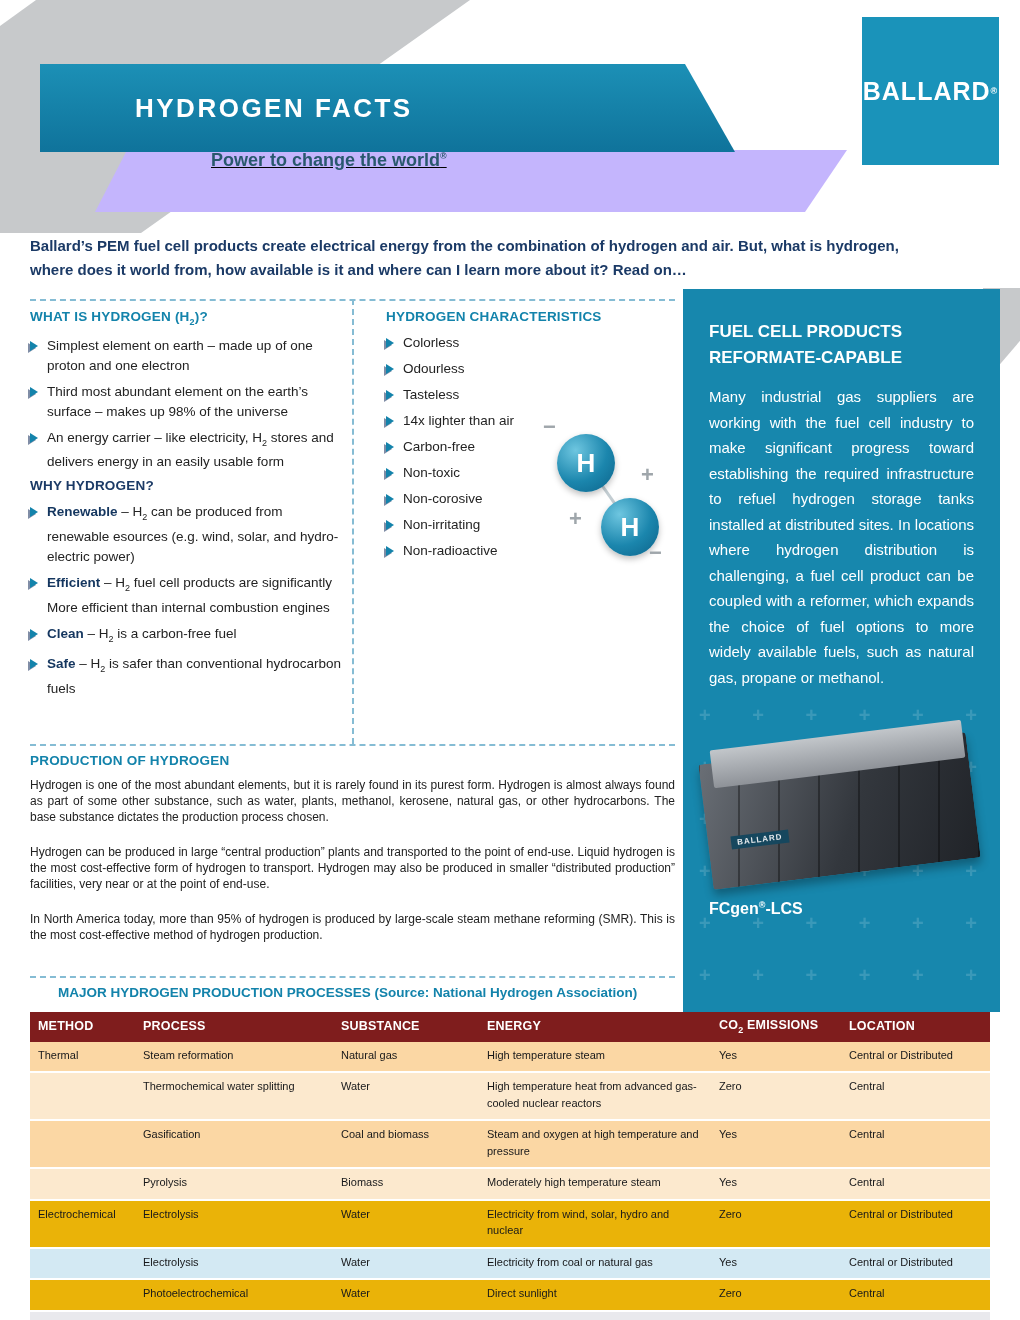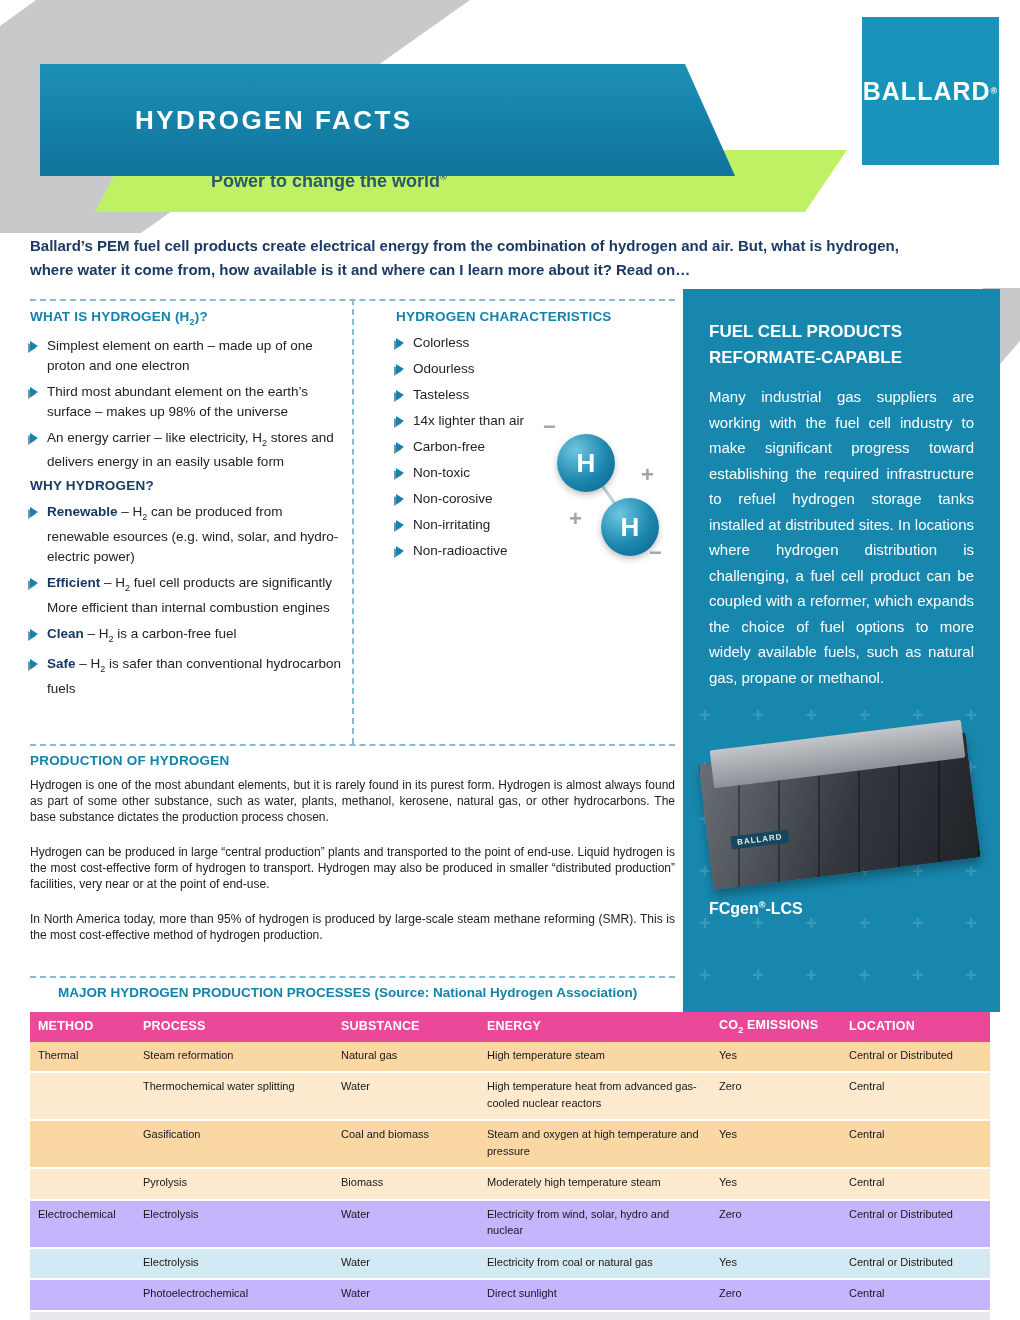--- a/index.html
+++ b/index.html
@@ -10,27 +10,27 @@
   sub { font-size:9px; }
   sup { font-size:9px; }
   .b { font-weight:700; color:#14365f; }
 
   
   .shape-gray-main{
     position:absolute; left:0; top:0; width:470px; height:233px; background:#c7c9cb;
     clip-path:polygon(36px 0, 100% 0, 30% 100%, 0 100%, 0 26px); z-index:0;
   }
   .tag-strip{
-    position:absolute; left:95px; top:150px; width:752px; height:62px; background:#bef264;
+    position:absolute; left:95px; top:150px; width:752px; height:62px; background:#c4b5fd;
     clip-path:polygon(32px 0, 100% 0, calc(100% - 42px) 100%, 0 100%); z-index:1;
-    display:flex; align-items:center;
+    display:flex; align-items:flex-start;text-decoration:underline;
   }
   .tagline{ padding-left:116px; font-size:18px; font-weight:700; color:#29586d; }
   .banner{
-    position:absolute; left:40px; top:64px; width:695px; height:112px;
+    position:absolute; left:40px; top:64px; width:695px; height:88px;
     background:linear-gradient(180deg,#1c90b6,#0f739b);
     clip-path:polygon(0 0, 645px 0, 695px 100%, 0 100%);
     display:flex; align-items:center; z-index:2;
   }
   .banner-title{ padding-left:95px; color:#ffffff; font-size:26px; font-weight:700; letter-spacing:2.5px; }
   .logo{
     position:absolute; left:862px; top:17px; width:137px; height:148px; background:#1a93ba;
     display:flex; align-items:center; justify-content:center; z-index:2;
     color:#fff; font-size:25px; font-weight:800; letter-spacing:1px;
   }
@@ -46,21 +46,21 @@
   .dash-h1{ left:30px; top:299px; width:645px; }
   .dash-h2{ left:30px; top:744px; width:645px; }
   .dash-h3{ left:30px; top:976px; width:645px; }
   .dash-v{ position:absolute; left:352px; top:299px; height:445px; width:0; border-left:2px dashed #85bcd4; z-index:1; }
 
   
   h3.sec{ font-size:13.5px; font-weight:700; letter-spacing:.2px; margin-bottom:9px; }
   .teal{ color:#1383ab; }
   .navy{ color:#1b3a66; }
   .col-left{ position:absolute; left:30px; top:309px; width:316px; z-index:1; }
-  .col-mid{ position:absolute; left:396px; top:309px; width:268px; z-index:1; }
+  .col-mid{ position:absolute; left:386px; top:309px; width:268px; z-index:1; }
   ul.blist{ list-style:none; }
   ul.blist li{ display:flex; gap:9px; margin-bottom:6px; font-size:13.5px; line-height:20px; color:#232323; }
   .arrow{
     flex:0 0 auto; width:0; height:0;
     border-left:8px solid #1383ab; border-top:5px solid transparent; border-bottom:5px solid transparent;
     margin-top:5px; filter:drop-shadow(-2px 2px 0 rgba(23,48,92,.55));
   }
   .why-title{ margin-top:0; }
 
   
@@ -114,51 +114,51 @@
   
   .production{ position:absolute; left:30px; top:753px; width:645px; z-index:1; }
   .production p{ font-size:12px; line-height:16px; color:#222; text-align:justify; margin-bottom:19px; }
   .production p:last-child{ margin-bottom:0; }
 
   .table-title{ position:absolute; left:30px; top:985px; width:700px; font-size:13.5px; font-weight:700; color:#1383ab; z-index:1;margin-left:28px; }
 
   
   table.tbl{ position:absolute; left:30px; top:1012px; width:960px; border-collapse:collapse; z-index:1; }
   .tbl th{
-    background:#ec4899; color:#fff; text-align:left; font-size:12.5px; font-weight:700;
+    background:#7f1d1d; color:#fff; text-align:left; font-size:12.5px; font-weight:700;
     padding:6px 8px 7px; letter-spacing:.2px;
   }
   .tbl td{
     font-size:11px; line-height:16.5px; padding:5px 8px 8px; vertical-align:top;
     color:#17181a; border-bottom:2.5px solid #ffffff;
   }
   .tone-peach td{ background:#fbd7a4; }
   .tone-peach-light td{ background:#fce9ce; }
-  .tone-blue td{ background:#c4b5fd; }
+  .tone-blue td{ background:#eab308; }
   .tone-blue-light td{ background:#d3e9f3; }
   .tone-gray td{ background:#e9e9ed; }
 </style>
 </head>
 <body>
 
 <div class="page">
 
   <div class="shape-gray-main"></div>
   <div class="tag-strip">
     <div class="tagline"><span>Power to change the world</span><sup>®</sup></div>
   </div>
   <div class="banner">
     <div class="banner-title">HYDROGEN FACTS</div>
   </div>
   <div class="logo">
       <span>BALLARD</span>
       <sup>®</sup>
     </div>
 
-  <p class="intro">Ballard’s PEM fuel cell products create electrical energy from the combination of hydrogen and air. But, what is hydrogen, where water it come from, how available is it and where can I learn more about it? Read on…</p>
+  <p class="intro">Ballard’s PEM fuel cell products create electrical energy from the combination of hydrogen and air. But, what is hydrogen, where does it world from, how available is it and where can I learn more about it? Read on…</p>
 
   <div class="dash dash-h1"></div>
   <div class="dash-v"></div>
   <div class="dash dash-h2"></div>
   <div class="dash dash-h3"></div>
 
   <section class="col-left">
     <h3 class="sec teal"><span>WHAT IS HYDROGEN (H</span><sub>2</sub><span>)?</span></h3>
     <ul class="blist">
         <li>

